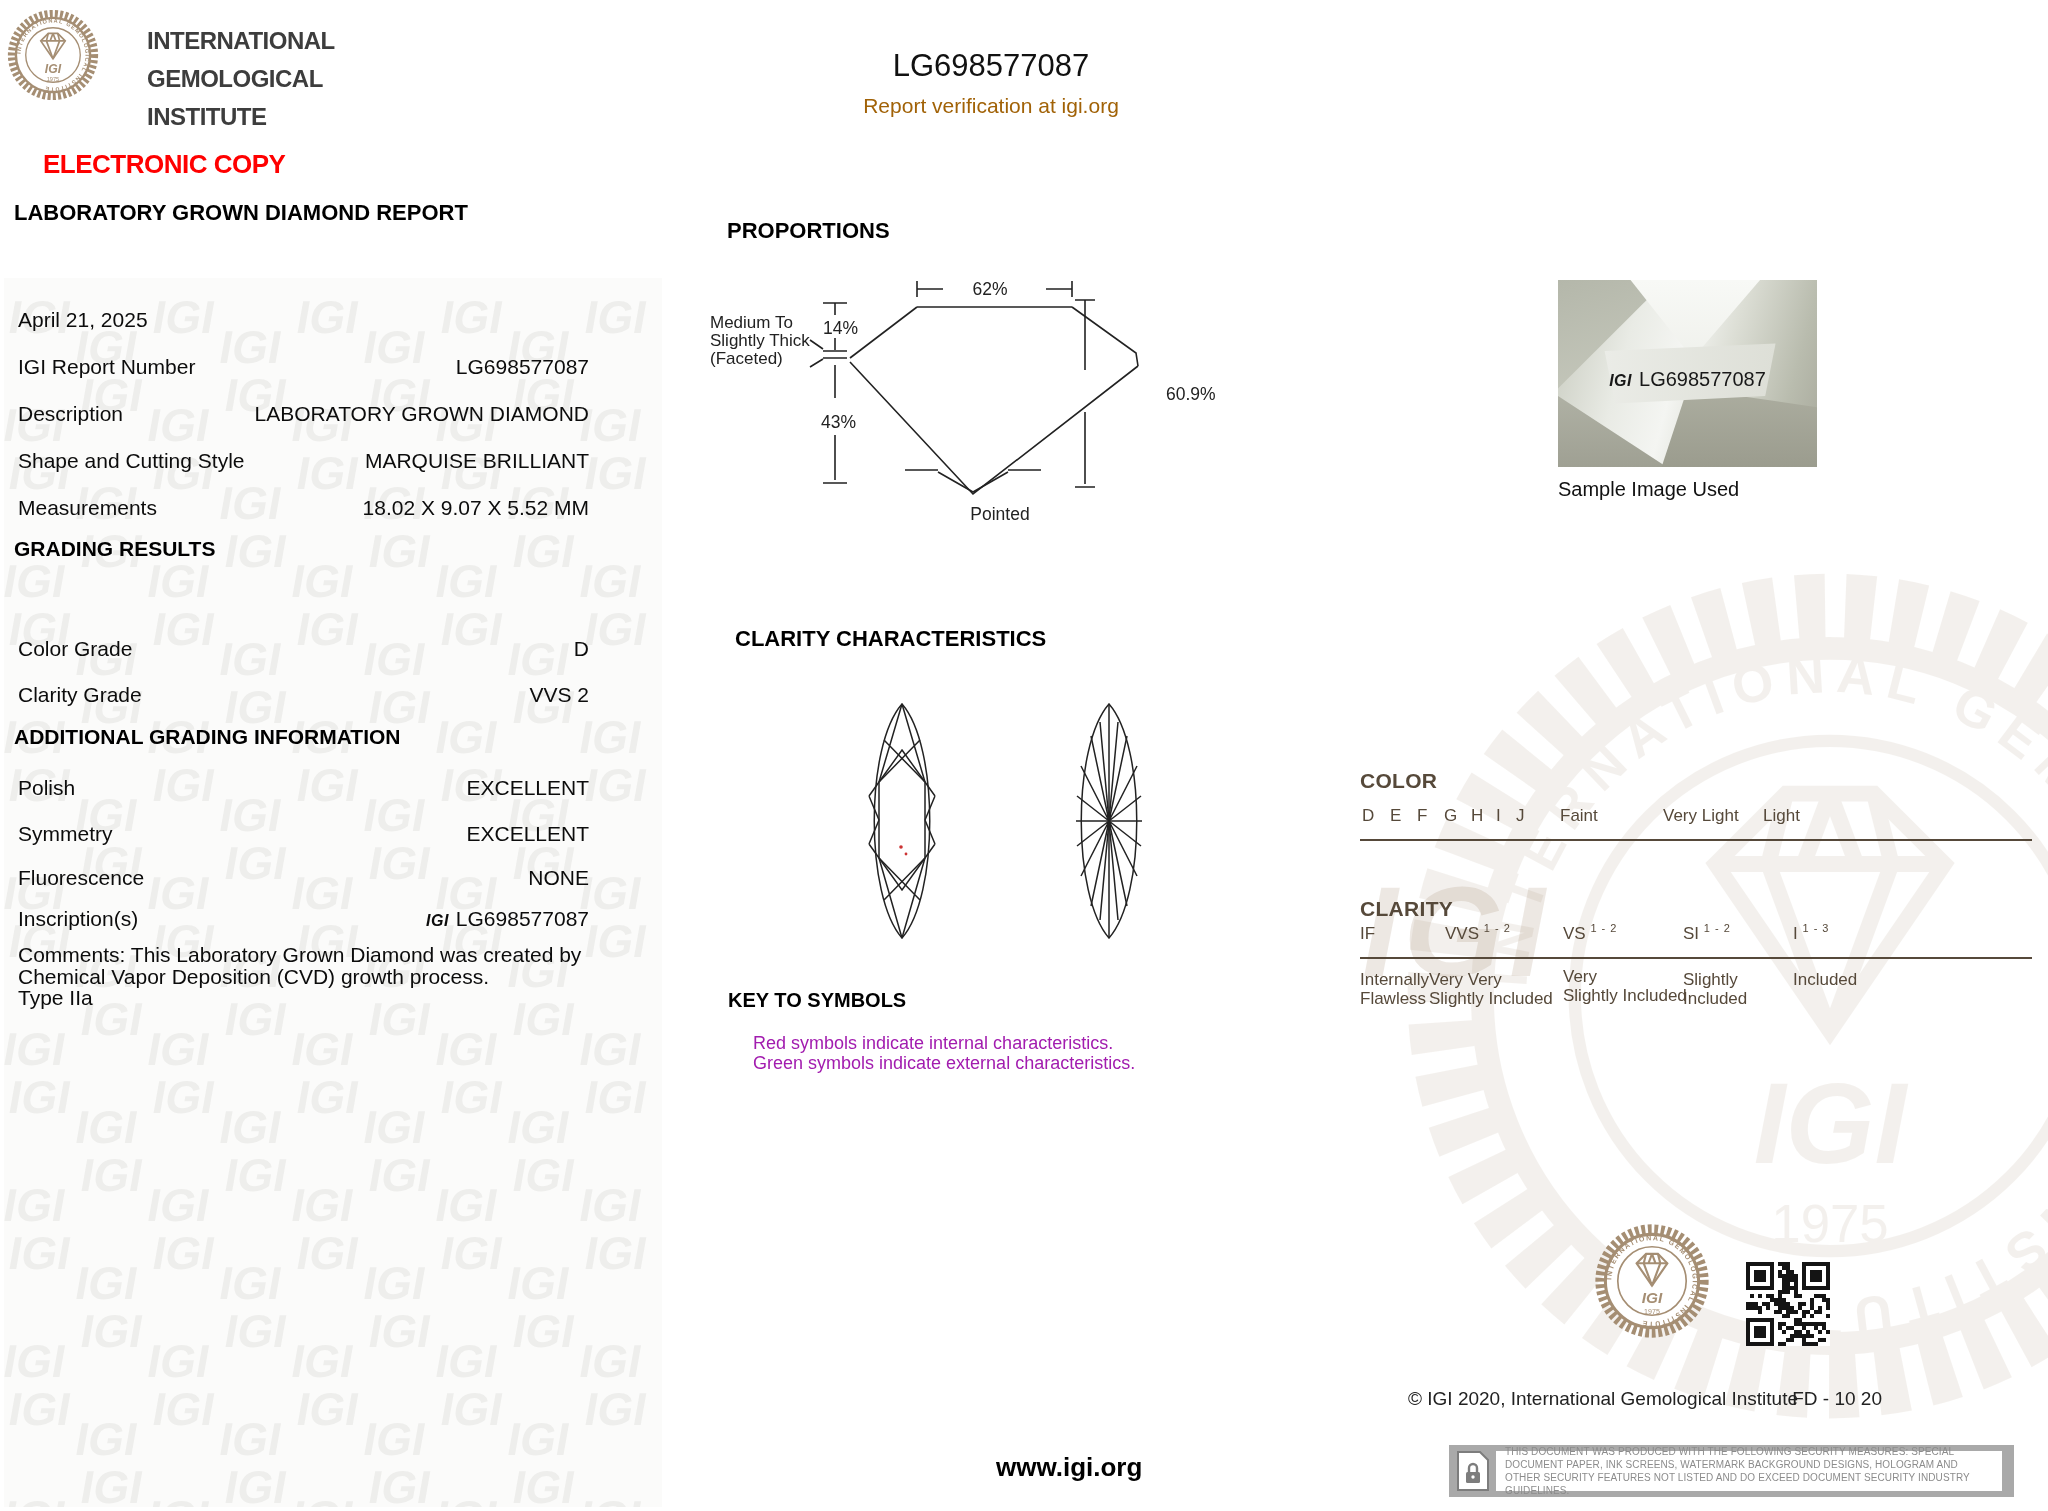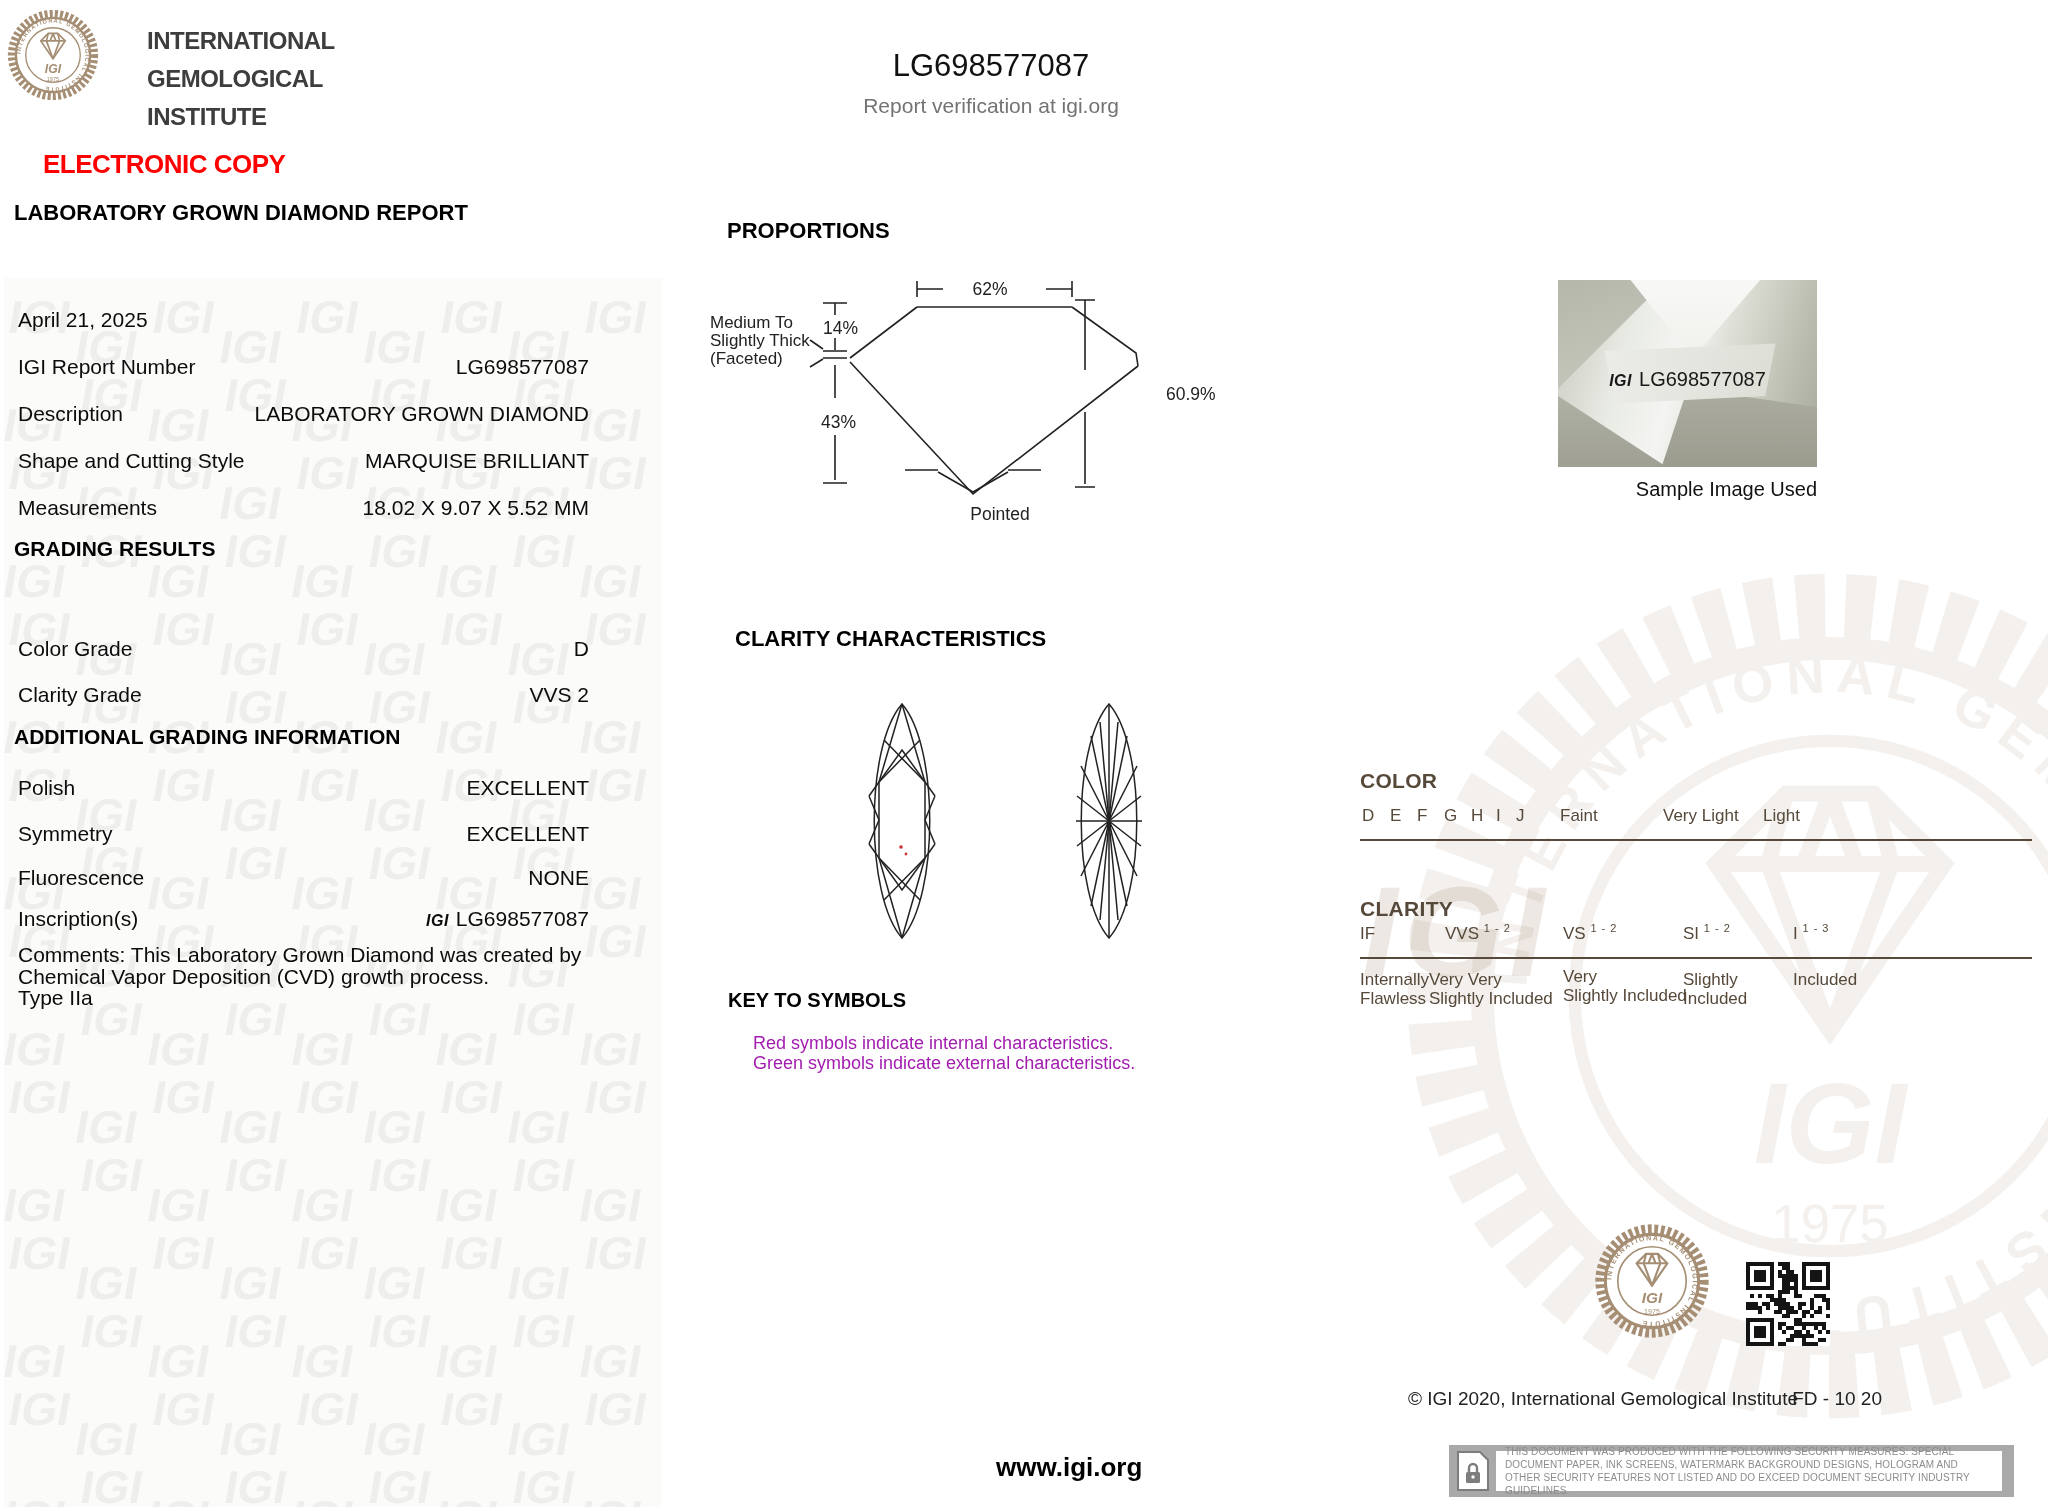--- a/index.html
+++ b/index.html
@@ -7,21 +7,21 @@
         font-family:"Liberation Sans","DejaVu Sans",sans-serif;color:#1a1a1a;}
   .abs{position:absolute;}
 
   
   .org-name{position:absolute;left:147px;top:22px;font-size:24px;font-weight:bold;color:#3d3d3d;
             line-height:38px;letter-spacing:-0.5px;}
   .electronic{position:absolute;left:43px;top:149px;font-size:26px;font-weight:bold;color:#ff0000;letter-spacing:-0.5px;}
   .report-title{position:absolute;left:14px;top:200px;font-size:22px;font-weight:bold;color:#000;}
   .topcenter{position:absolute;left:791px;top:48px;width:400px;text-align:center;}
   .topnum{font-size:31px;color:#111;}
-  .topverify{font-size:21px;margin-top:10px;color:#737373;}
+  .topverify{font-size:21px;margin-top:10px;color:#a16207;}
 
   
   .wmpanel{position:absolute;left:4px;top:278px;width:658px;height:1229px;overflow:hidden;
            background:#fbfbfa;}
   .wmt{display:inline-block;width:72px;height:78px;line-height:78px;font-weight:700;font-size:46px;
        color:rgba(70,65,55,0.07);transform:skewX(-10deg);text-align:center;}
   .wmt:nth-child(even){transform:skewX(-10deg) translateY(30px);}
 
   
   .frow{position:absolute;left:18px;width:571px;display:flex;justify-content:space-between;
@@ -36,21 +36,21 @@
   
   .sample{position:absolute;left:1558px;top:280px;width:259px;height:187px;overflow:hidden;
           background:linear-gradient(105deg,#c6c9bd 0%,#e9ebe5 28%,#f4f5f2 46%,#dcded5 62%,#b9bcae 85%,#a8a99c 100%);}
   .shard{position:absolute;inset:0;}
   .sh1{background:linear-gradient(160deg,#b4b7aa,#d8dacf);clip-path:polygon(0 0,42% 0,0 58%);}
   .sh2{background:linear-gradient(180deg,#f8f9f6,#e4e6df);clip-path:polygon(28% 0,78% 0,52% 42%);}
   .sh3{background:linear-gradient(180deg,#c9ccc0,#9fa093);clip-path:polygon(0 62%,42% 100%,0 100%);}
   .sh4{background:linear-gradient(180deg,#c3c5b8,#9b9c8e);clip-path:polygon(50% 58%,100% 68%,100% 100%,40% 100%);}
   .sh5{background:linear-gradient(95deg,#eff0ec,#d9dbd2);clip-path:polygon(18% 38%,84% 34%,80% 62%,22% 66%);}
   .sample-inscr{position:absolute;left:0;top:88px;width:100%;text-align:center;font-size:20px;color:#181818;}
-  .sample-cap{position:absolute;left:1558px;top:478px;width:259px;text-align:right;font-size:20px;color:#111;}
+  .sample-cap{position:absolute;left:1558px;top:478px;width:259px;text-align:left;font-size:20px;color:#111;}
 
   
   .keyline{font-size:18px;line-height:20px;color:#a21caf;}
 
   
   .scale-title{position:absolute;font-size:21px;font-weight:bold;color:#56493a;letter-spacing:0.3px;}
   .scale-box{position:absolute;left:1360px;width:674px;color:#56493a;}
   .scale-lab{position:absolute;top:0;font-size:17px;white-space:nowrap;}
   .scale-rule{position:absolute;left:0;width:672px;border-top:2px solid #56493a;}
   .cl-grade{position:absolute;top:0;font-size:17px;white-space:nowrap;}

